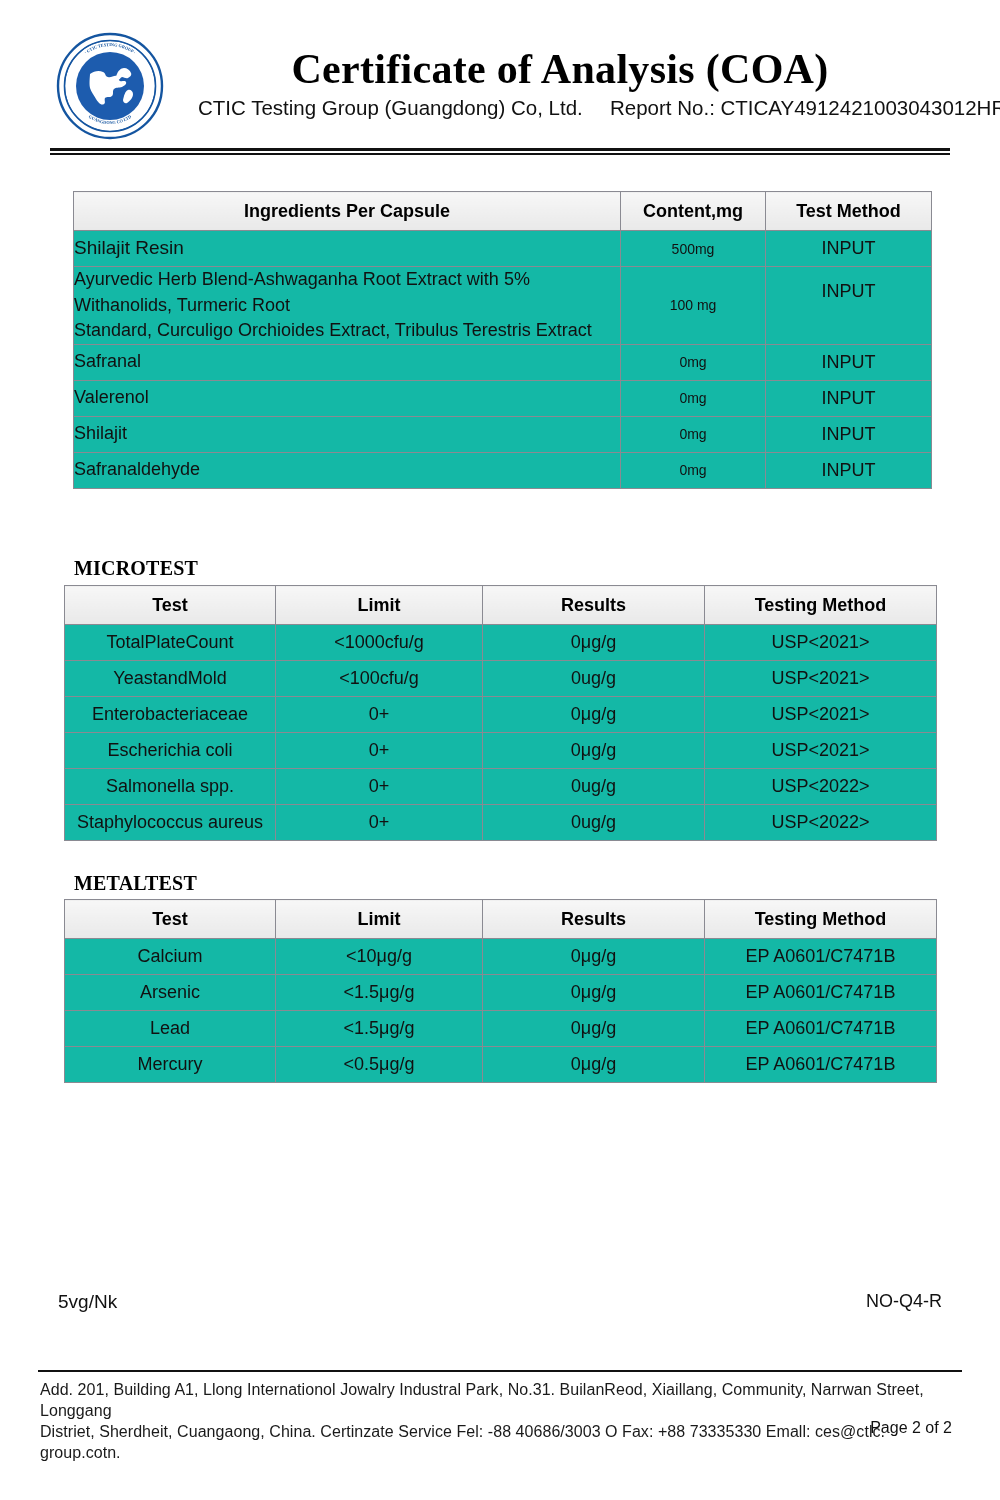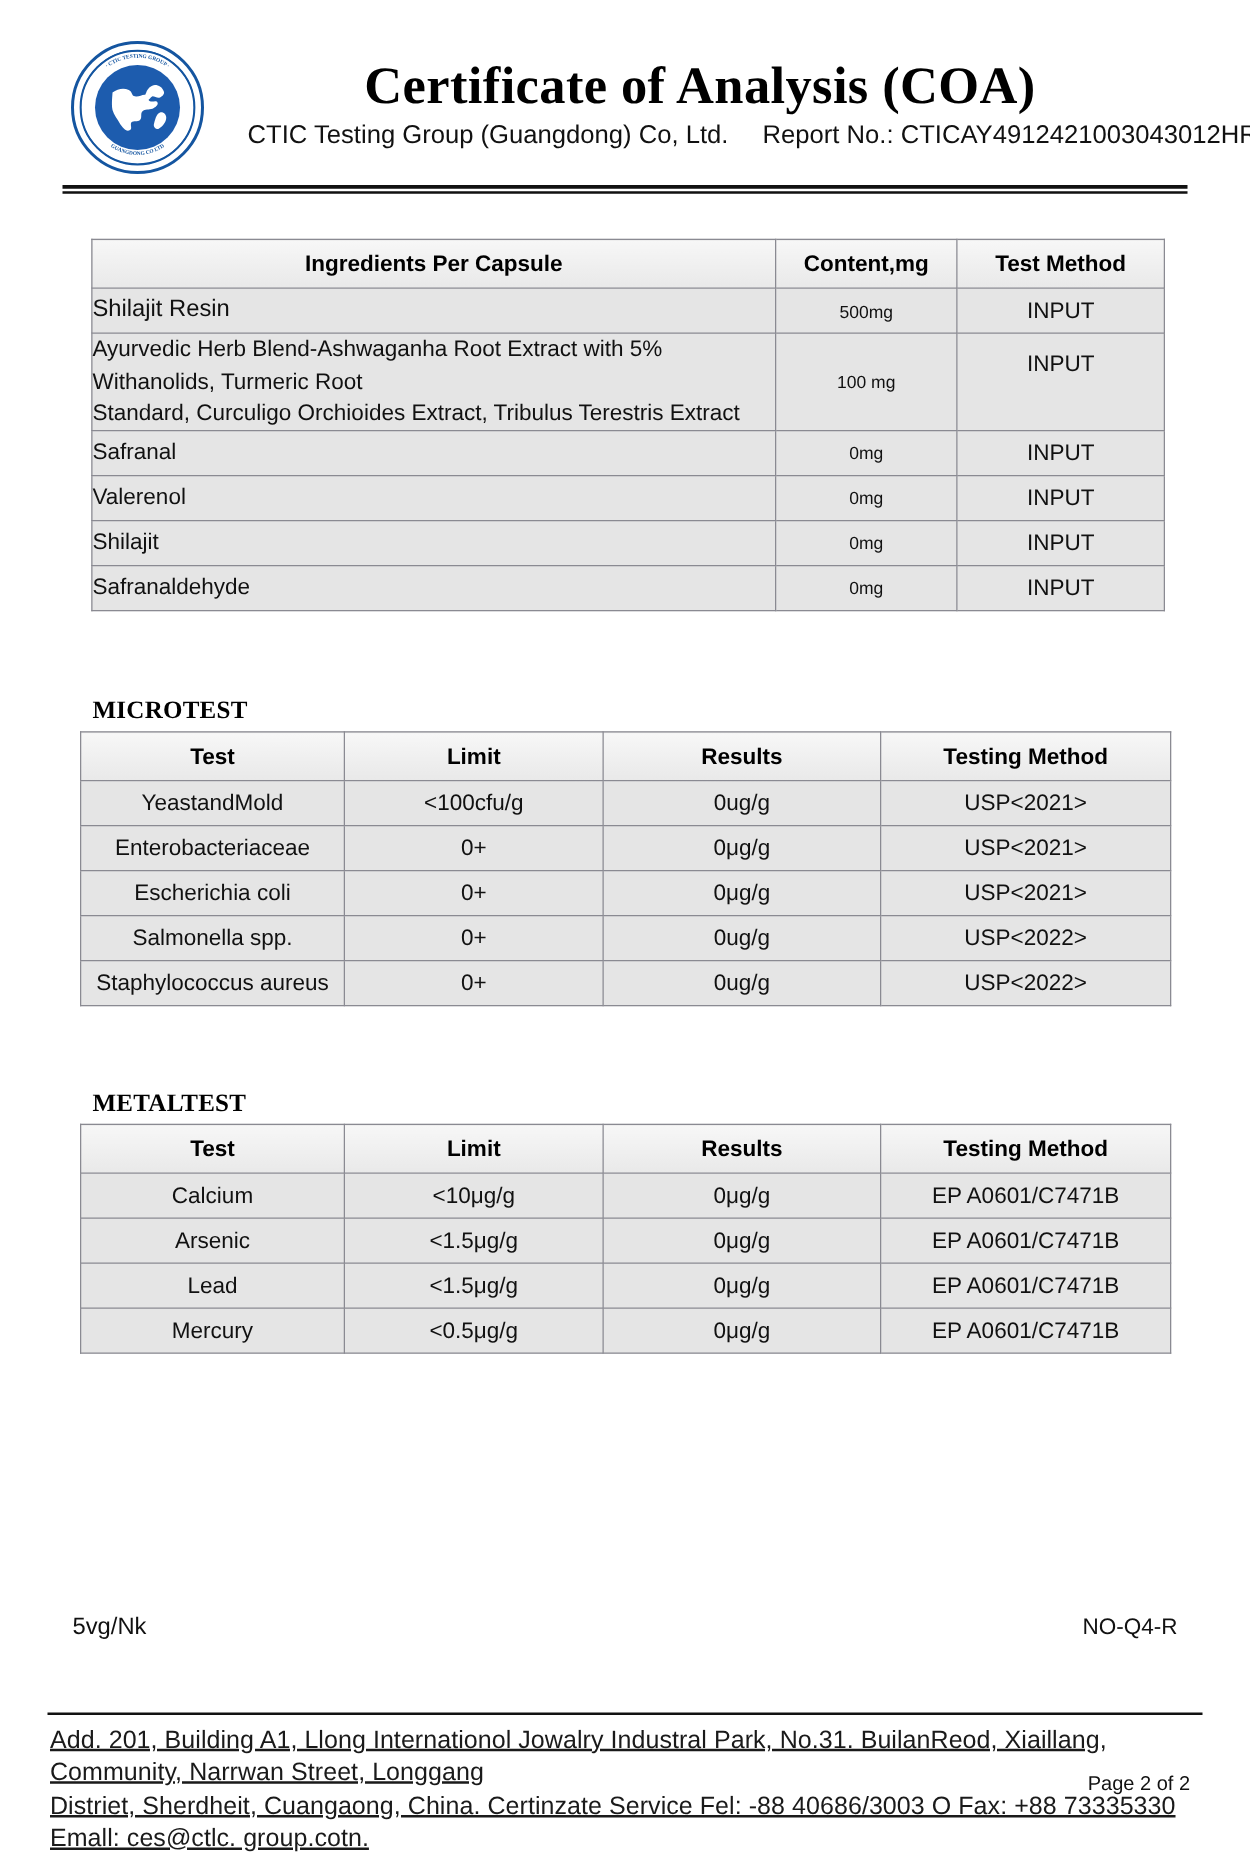--- a/index.html
+++ b/index.html
@@ -90,21 +90,21 @@
   }
   .double-rule .bar-thin {
     position: absolute; left: 0; right: 0; top: 5px;
     height: 1.5px; background: #111;
   }
 
   
   .tbl {
     border-collapse: collapse;
     table-layout: fixed;
-    background: #e5e5e5;
+    background: #14b8a6;
   }
   .tbl td, .tbl th {
     border: 1px solid #8a8a92;
     padding: 0;
     vertical-align: middle;
   }
   .tbl th {
     background: linear-gradient(to bottom, #f7f7f7 0%, #efefef 55%, #e9e9e9 100%);
     font-weight: bold;
     font-size: 18px;
@@ -203,25 +203,24 @@
     right: 38px;
     top: 1370px;
     height: 1.5px;
     background: #111;
   }
   .footer-address {
     position: absolute;
     left: 40px;
     right: 40px;
     top: 1379px;
-    font-size: 20px;
+    font-size: 16px;
     line-height: 1.32;
     color: #1a1a1a;
     letter-spacing: 0.05px;
-    text-decoration: underline;
   }
   .page-number {
     position: absolute;
     right: 48px;
     top: 1419px;
     font-size: 16px;
     color: #111;
   }
 </style>
 </head>
@@ -337,20 +336,26 @@
     <thead>
       <tr>
         <th>Test</th>
         <th>Limit</th>
         <th>Results</th>
         <th>Testing Method</th>
       </tr>
     </thead>
     <tbody>
       <tr>
+        <td class="td-name">TotalPlateCount</td>
+        <td class="td-limit">&lt;1000cfu/g</td>
+        <td class="td-result">0μg/g</td>
+        <td class="td-method">USP&lt;2021&gt;</td>
+      </tr>
+      <tr>
         <td class="td-name">YeastandMold</td>
         <td class="td-limit">&lt;100cfu/g</td>
         <td class="td-result">0ug/g</td>
         <td class="td-method">USP&lt;2021&gt;</td>
       </tr>
       <tr>
         <td class="td-name">Enterobacteriaceae</td>
         <td class="td-limit">0+</td>
         <td class="td-result">0μg/g</td>
         <td class="td-method">USP&lt;2021&gt;</td>

